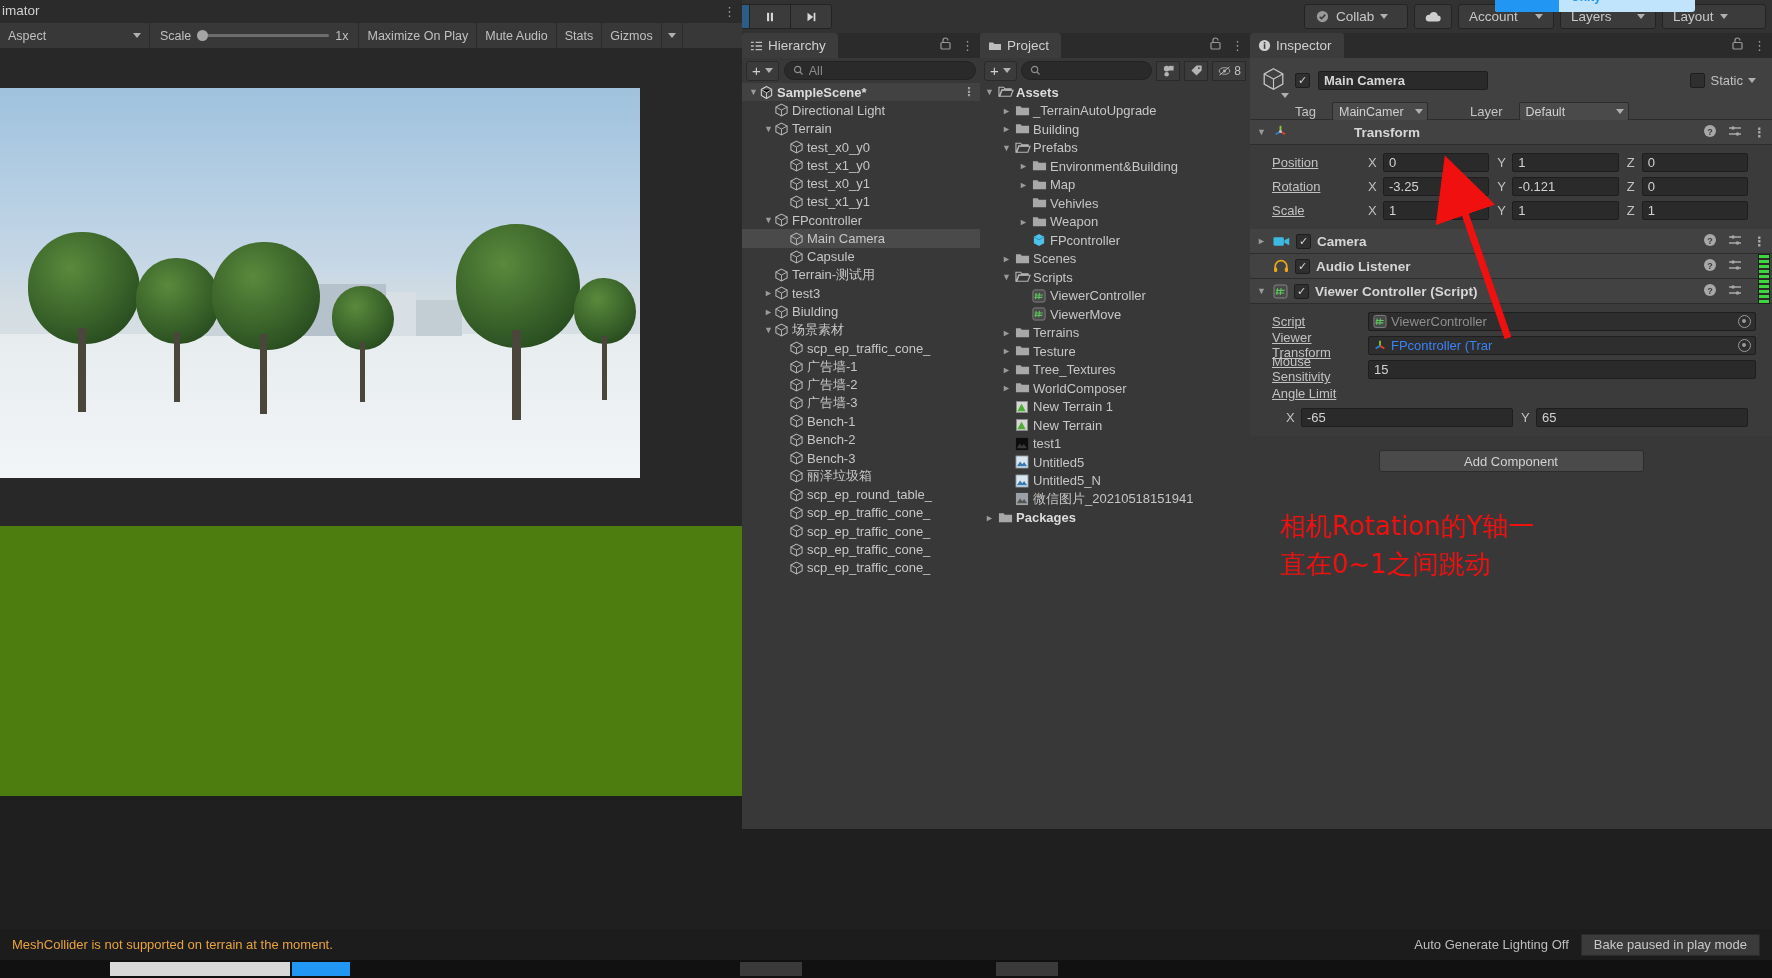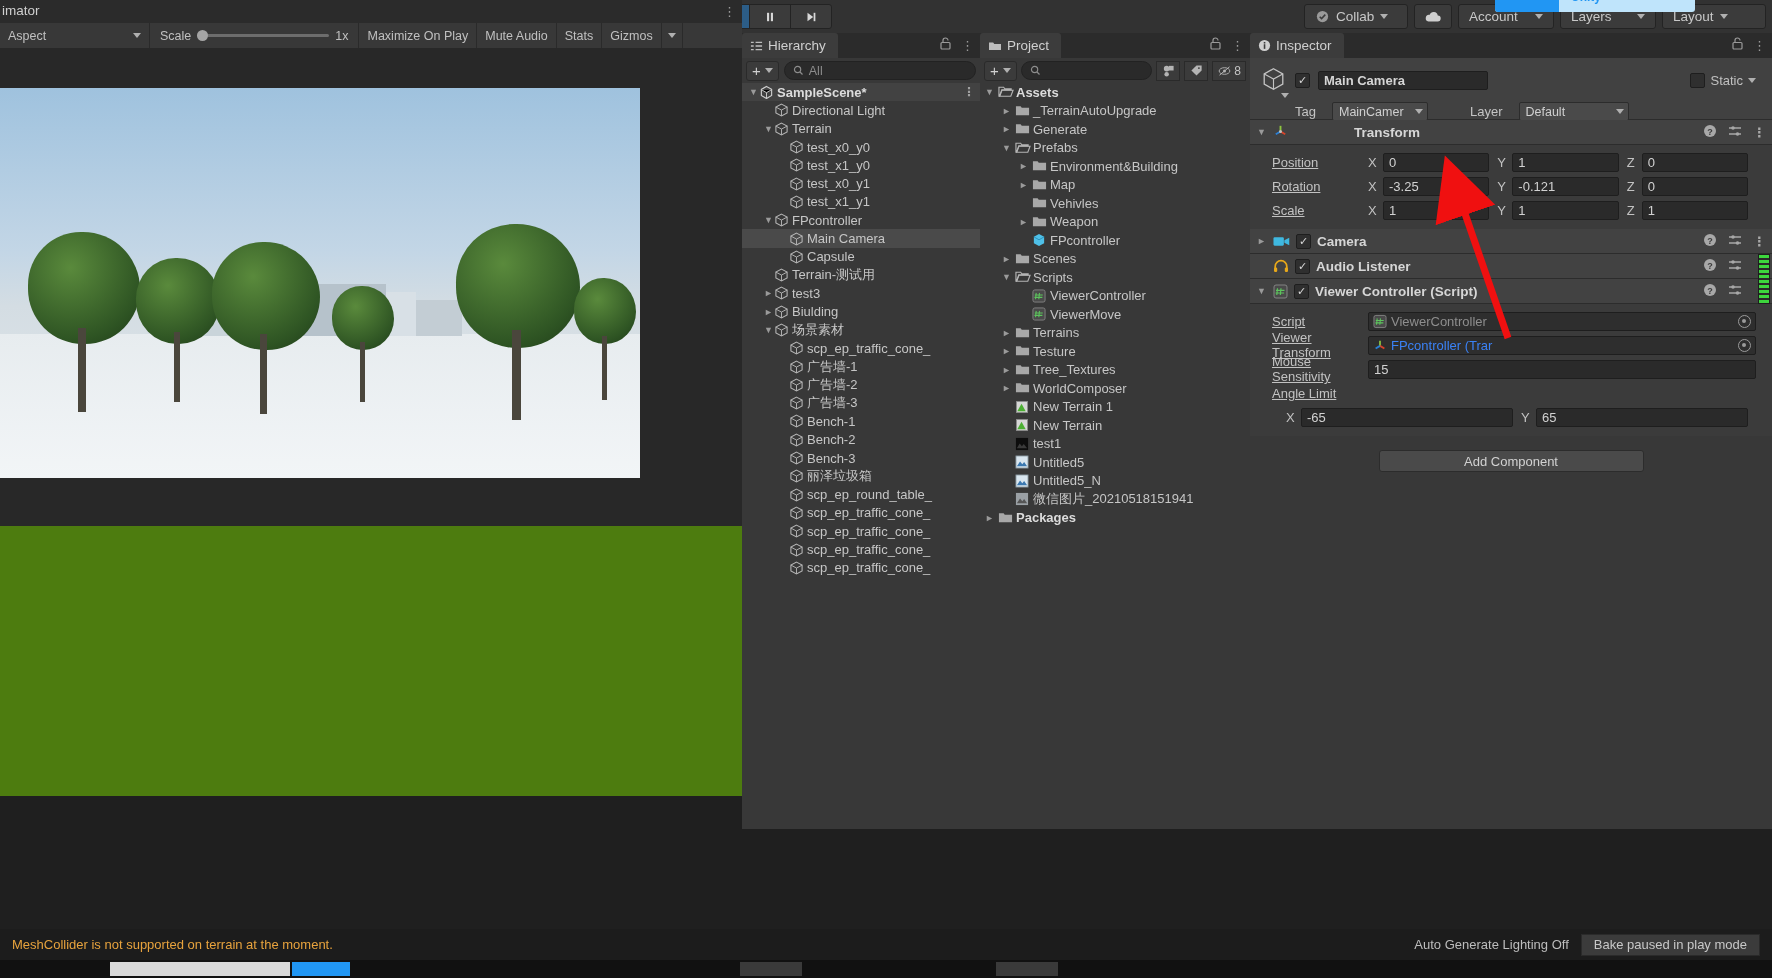--- a/index.html
+++ b/index.html
@@ -844,21 +844,21 @@
           <span class="file-ic" style="margin-left: 3px;"><svg width="15" height="13" viewBox="0 0 16 13">
               <path d="M1 2h5l1.2 1.6H15V11.5H1z" fill="#a8a8a8"></path>
             </svg></span>
           <span>_TerrainAutoUpgrade</span>
         </div>
         <div class="p-row">
           <span class="tri" style="margin-left: 21px;">►</span>
           <span class="file-ic" style="margin-left: 3px;"><svg width="15" height="13" viewBox="0 0 16 13">
               <path d="M1 2h5l1.2 1.6H15V11.5H1z" fill="#a8a8a8"></path>
             </svg></span>
-          <span>Generate</span>
+          <span>Building</span>
         </div>
         <div class="p-row">
           <span class="tri" style="margin-left: 21px;">▼</span>
           <span class="file-ic" style="margin-left: 3px;"><svg width="16" height="13" viewBox="0 0 17 13">
               <path d="M1 2h5l1.2 1.6H14v1.2H4L1.6 11.5H1z" fill="none" stroke="#b4b4b4" stroke-width="1.2"></path>
               <path d="M4.2 5.2H16l-2.4 6.3H1.8z" fill="none" stroke="#b4b4b4" stroke-width="1.2"></path>
             </svg></span>
           <span>Prefabs</span>
         </div>
         <div class="p-row">
@@ -1273,20 +1273,24 @@
             </div>
           </div>
         </div>
 
       <div class="meter"></div>
 
       <div class="add-comp">
         <span>Add Component</span>
       </div>
 
+      <div class="red-note">
+        <div>相机Rotation的Y轴一</div>
+        <div>直在0~1之间跳动</div>
+      </div>
     </div>
   </div>
 
   <svg class="arrow-svg">
     <defs>
       <marker id="ah" markerWidth="9" markerHeight="9" refX="1.5" refY="4.5" orient="auto">
         <path d="M0,0 L9,4.5 L0,9 z" fill="#f01010"></path>
       </marker>
     </defs>
     <line x1="258" y1="305" x2="212" y2="172" stroke="#f01010" stroke-width="7" marker-end="url(#ah)"></line>

